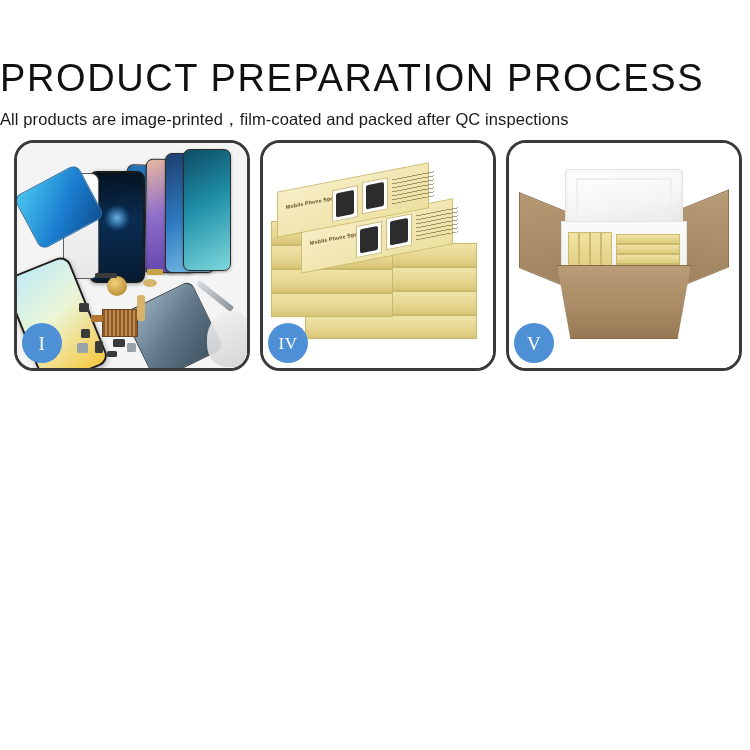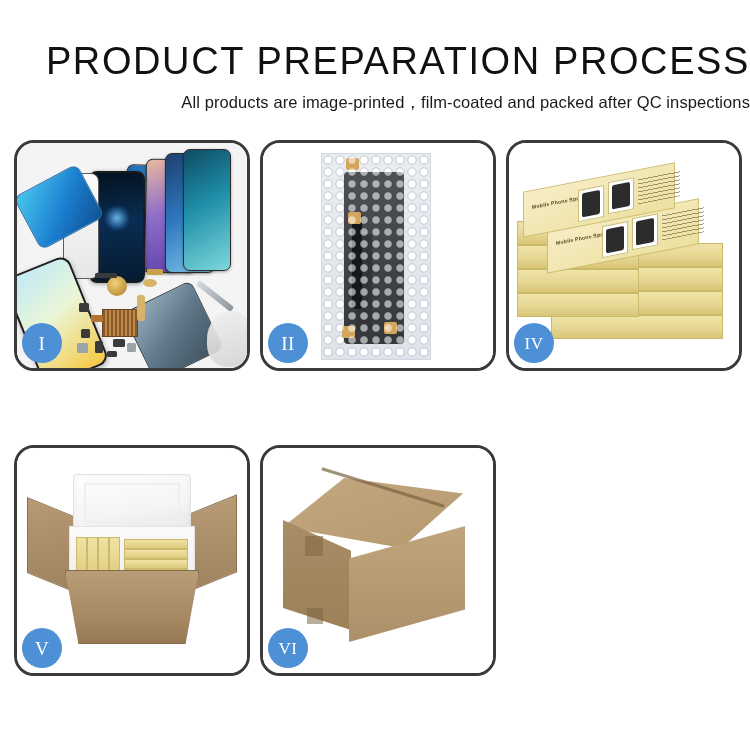--- a/index.html
+++ b/index.html
@@ -4,21 +4,21 @@
 <style>
   html,body{margin:0;padding:0;}
   body{
     width:750px;height:750px;background:#ffffff;
     font-family:"Liberation Sans","DejaVu Sans",sans-serif;
     overflow:hidden;
   }
   .page{position:relative;width:750px;height:750px;}
 
   
-  .header{position:absolute;left:0;top:0;width:750px;text-align:right;}
+  .header{position:absolute;left:0;top:17px;width:750px;text-align:left;}
   .title{
     margin:0;padding-top:40px;
     font-size:38px;line-height:42px;font-weight:500;
     letter-spacing:1.6px;color:#111111;white-space:nowrap;
   }
   .subtitle{
     margin:0;padding-top:10px;
     font-size:16.5px;line-height:20px;font-weight:400;
     letter-spacing:.1px;color:#1a1a1a;white-space:nowrap;
   }
@@ -331,34 +331,20 @@
         <div class="chip flex" style="left:120px;top:152px;width:8px;height:26px;"></div>
         <div class="chip" style="left:96px;top:196px;width:12px;height:8px;"></div>
         <div class="chip silver" style="left:110px;top:200px;width:9px;height:9px;"></div>
         <div class="chip" style="left:90px;top:208px;width:10px;height:6px;"></div>
         <div class="tweez"></div>
         <div class="hand"></div>
       </div>
       <div class="badge">I</div>
     </div>
 
-    <div class="panel">
-      <div class="stage p2">
-        <div class="bubbag">
-          <div class="scr"></div>
-          <div class="flexcab"></div>
-          <div class="tab" style="left:24px;top:4px;"></div>
-          <div class="tab" style="left:26px;top:58px;"></div>
-          <div class="tab" style="left:20px;top:172px;"></div>
-          <div class="tab" style="left:62px;top:168px;"></div>
-          <div class="bub-over"></div>
-        </div>
-      </div>
-      <div class="badge">II</div>
-    </div>
 
 
     <div class="panel">
       <div class="stage p4">
         <div class="stackwrap">
 
           <div class="sbox" style="left:34px;top:150px;width:170px;height:22px;"></div>
           <div class="sbox" style="left:34px;top:126px;width:170px;height:22px;"></div>
           <div class="sbox" style="left:34px;top:102px;width:170px;height:22px;"></div>
           <div class="sbox" style="left:34px;top:78px;width:170px;height:22px;"></div>
@@ -408,26 +394,15 @@
           <div class="ybox" style="left:54px;top:12px;width:62px;height:8px;"></div>
           <div class="ybox" style="left:54px;top:22px;width:62px;height:8px;"></div>
           <div class="ybox" style="left:54px;top:32px;width:62px;height:8px;"></div>
           <div class="ybox" style="left:54px;top:42px;width:62px;height:8px;"></div>
         </div>
         <div class="cartonBody"></div>
       </div>
       <div class="badge">V</div>
     </div>
 
-    <div class="panel">
-      <div class="stage p6">
-        <div class="c6top"></div>
-        <div class="c6left"></div>
-        <div class="c6right"></div>
-        <div class="seam"></div>
-        <div class="tape" style="left:42px;top:88px;width:18px;height:20px;"></div>
-        <div class="tape" style="left:44px;top:160px;width:16px;height:16px;"></div>
-      </div>
-      <div class="badge wide">VI</div>
-    </div>
 
   </div>
 </div>
 
 </body></html>

